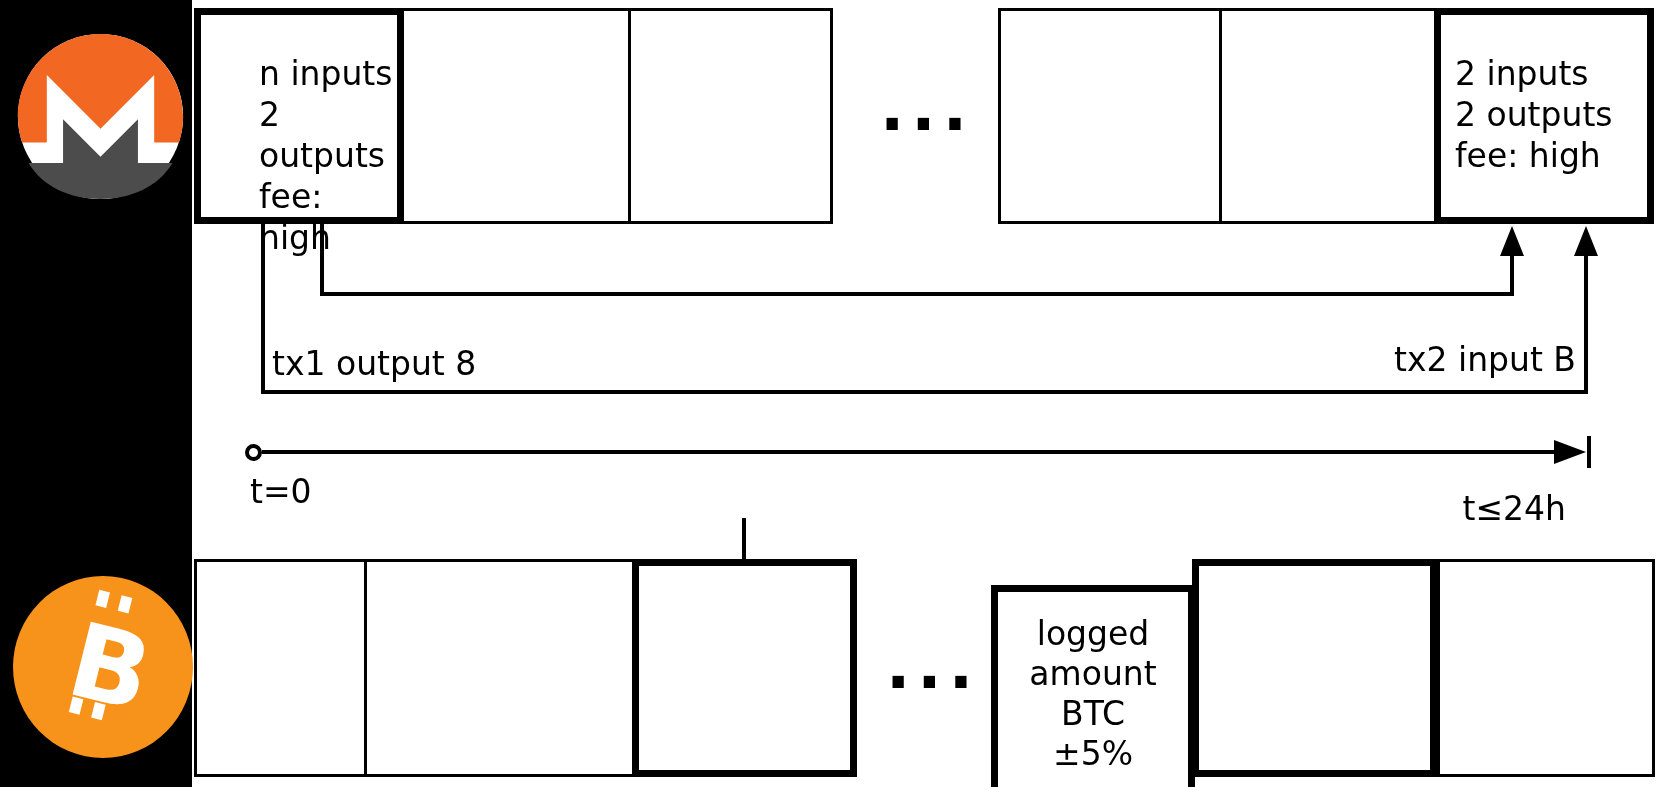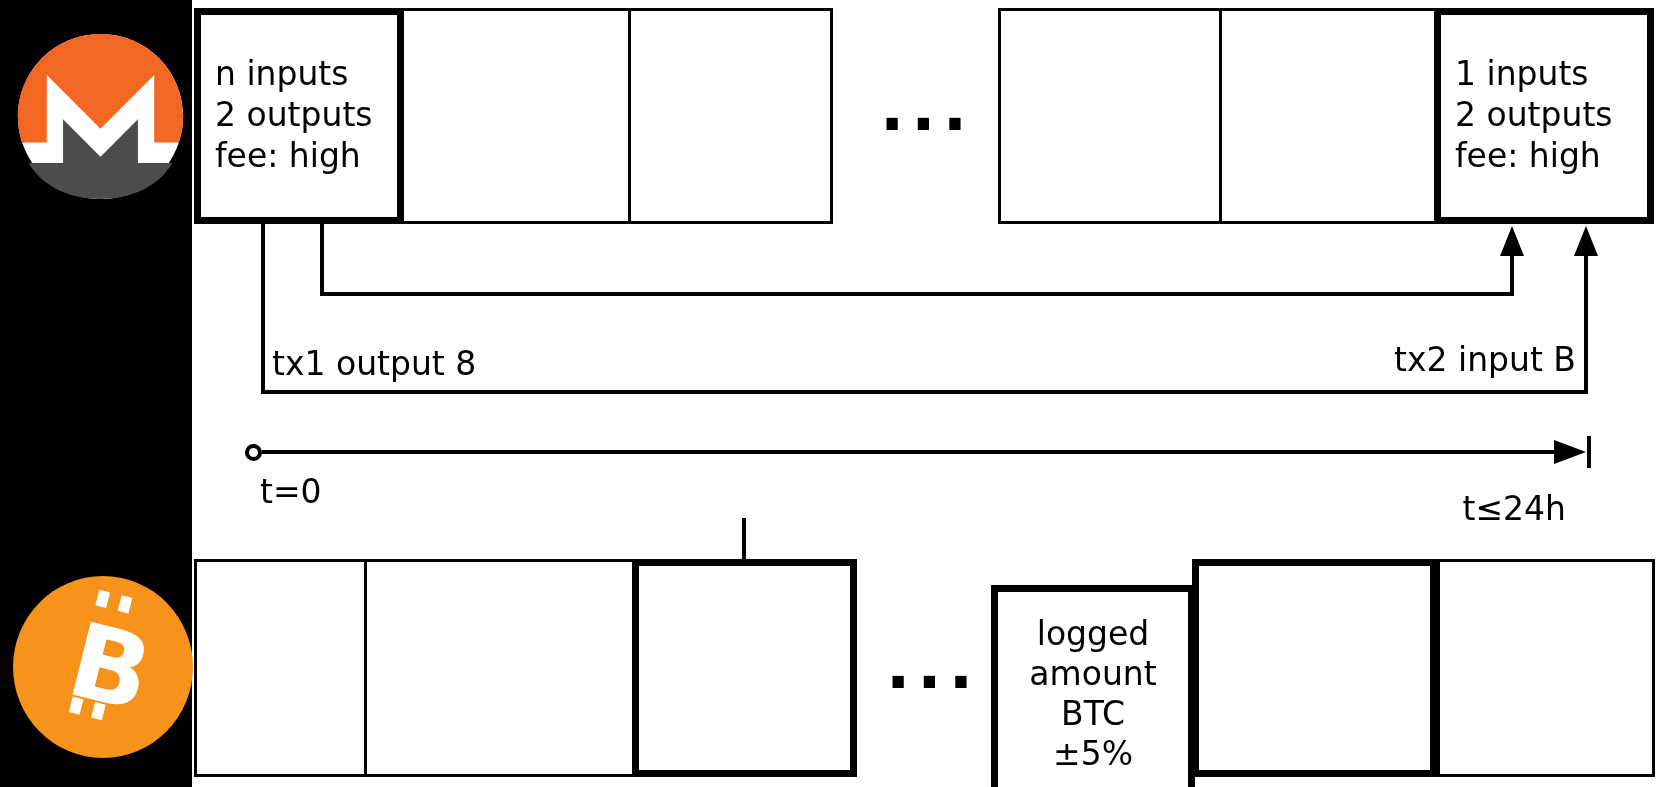--- a/index.html
+++ b/index.html
@@ -55,35 +55,35 @@
     </svg>
     <div class="btc-b">
       <span class="bchar">B</span>
       <span class="prong" style="left:24px;top:-16px"></span>
       <span class="prong" style="left:47px;top:-16px"></span>
       <span class="prong" style="left:24px;top:94px"></span>
       <span class="prong" style="left:47px;top:94px"></span>
     </div>
   </div>
 
-  <div class="blk thick left-txt" style="left:194px;top:8px;width:210px;height:216px;">
+  <div class="blk thick left-txt" style="left:194px;top:8px;width:210px;height:216px;padding-left:44px;">
     <div class="txt">
       <div>n inputs</div>
       <div>2 outputs</div>
       <div>fee: high</div>
     </div>
   </div>
   <div class="blk" style="left:401px;top:8px;width:230px;height:216px;"></div>
   <div class="blk" style="left:628px;top:8px;width:205px;height:216px;"></div>
   <div class="dots" style="left:880px;top:76px">...</div>
   <div class="blk" style="left:998px;top:8px;width:224px;height:216px;"></div>
   <div class="blk" style="left:1219px;top:8px;width:220px;height:216px;"></div>
   <div class="blk thick left-txt" style="left:1434px;top:8px;width:220px;height:216px;">
     <div class="txt">
-      <div>1 inputs</div>
+      <div>2 inputs</div>
       <div>2 outputs</div>
       <div>fee: high</div>
     </div>
   </div>
 
   <div class="vline" style="left:320px;top:224px;height:72px;"></div>
   <div class="hline" style="left:320px;top:292px;width:1194px;"></div>
   <div class="vline" style="left:1510px;top:252px;height:44px;"></div>
   <div class="arrow-up" style="left:1500px;top:226px;"></div>
 
@@ -93,21 +93,21 @@
   <div class="arrow-up" style="left:1574px;top:226px;"></div>
 
   <div class="lbl" style="left:272px;top:346px">tx1 output 8</div>
   <div class="lbl r" style="right:85px;top:342px">tx2 input B</div>
 
   <div class="tl-circle" style="left:245px;top:444px;"></div>
   <div class="hline" style="left:262px;top:450px;width:1298px;height:4px;"></div>
   <div class="arrow-right" style="left:1554px;top:440px;"></div>
   <div class="tl-tick" style="left:1587px;top:436px;"></div>
 
-  <div class="lbl" style="left:260px;top:474px">t=0</div>
+  <div class="lbl" style="left:250px;top:474px">t=0</div>
   <div class="lbl" style="right:95px;top:491px">t≤24h</div>
 
   <div class="vline" style="left:742px;top:518px;height:42px;"></div>
 
   <div class="blk" style="left:194px;top:559px;width:173px;height:218px;"></div>
   <div class="blk" style="left:364px;top:559px;width:274px;height:218px;"></div>
   <div class="blk thick" style="left:632px;top:559px;width:225px;height:218px;"></div>
   <div class="dots" style="left:886px;top:634px">...</div>
   <div class="blk thick center-txt" style="left:991px;top:585px;width:204px;height:218px;">
     <div class="txt">

